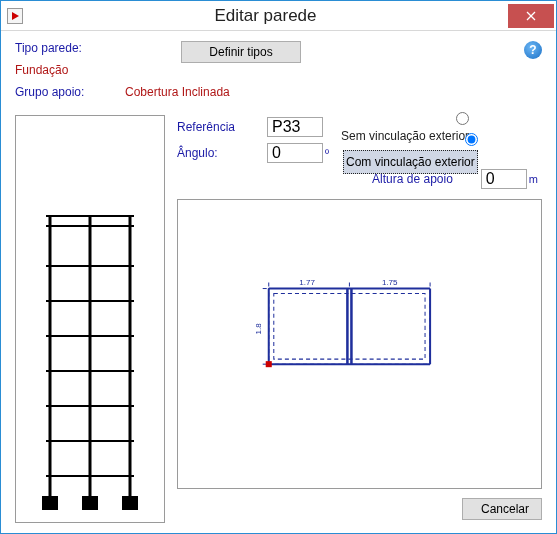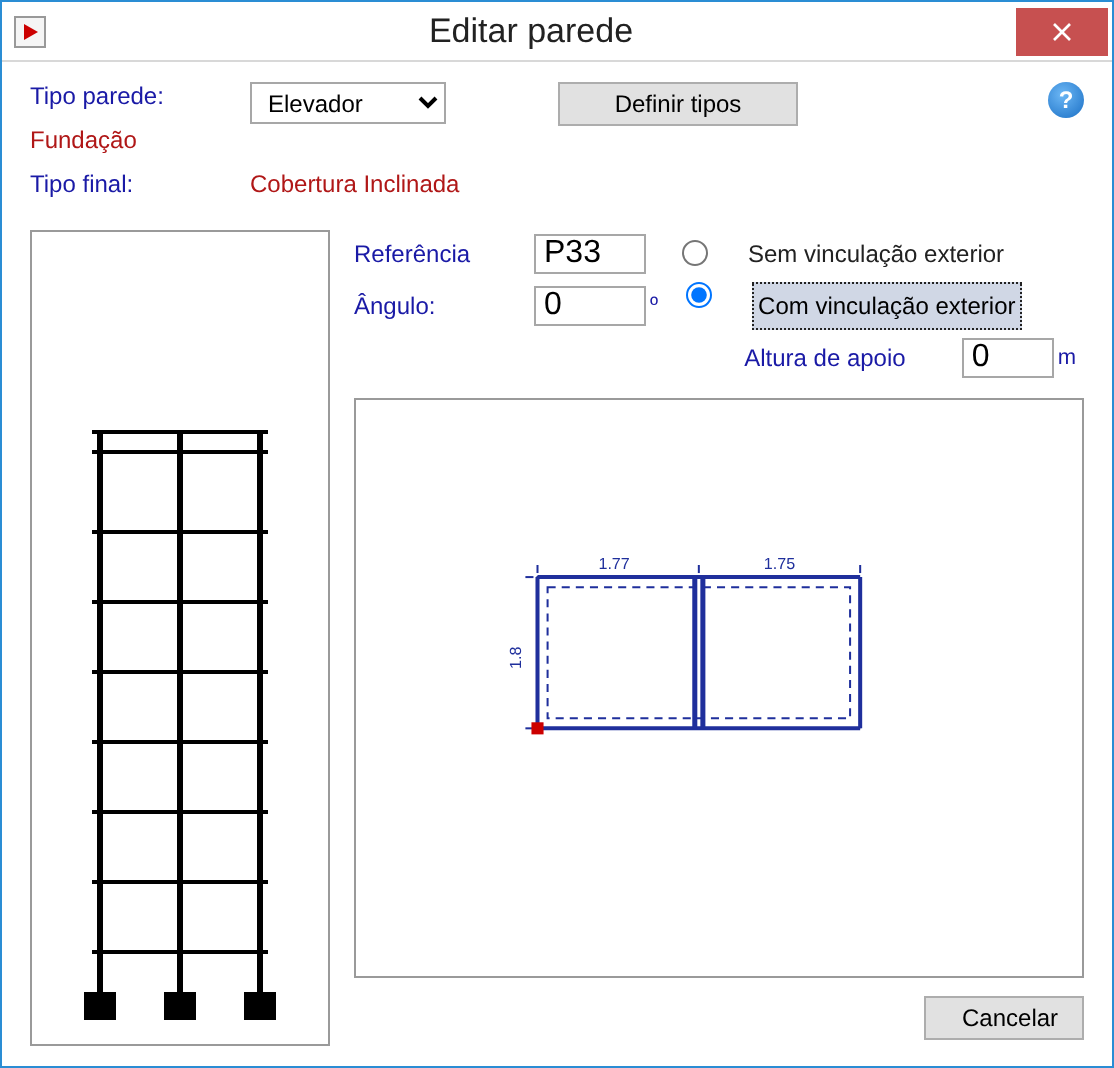--- a/index.html
+++ b/index.html
@@ -111,21 +111,21 @@
     margin-bottom: 2px;
   }
   .form-lbl { color: #1a1aa6; width: 90px; }
   .tin {
     width: 56px; height: 20px;
     border: 1px solid #a7a7a7;
     padding: 0 4px;
     font-family: inherit; font-size: 16px;
   }
   .unit { color: #1a1aa6; margin-left: 2px; margin-right: 14px; font-size: 11px; }
-  .radio-wrap { display: flex; align-items: flex-start; gap: 20px; }
+  .radio-wrap { display: flex; align-items: flex-end; gap: 4px; flex-direction: column; }
   .radio-wrap input { margin: 0; }
   .radio-lbl { color: #222; }
   .radio-lbl.sel {
     background: #d0d7e5;
     border: 1px dotted #222;
     padding: 4px 2px;
     color: #000;
   }
 
   .view-panel {
@@ -161,33 +161,30 @@
       <line x1="9" y1="1" x2="1" y2="9" stroke="#fff" stroke-width="1.3"></line>
     </svg>
   </div>
 </div>
 
 <div class="content">
 
   <div class="top-rows">
     <div class="row">
       <span class="lbl">Tipo parede:</span>
-      <select class="tipo">
-        <option>Elevador</option>
-      </select>
       <span style="flex:0 0 56px"></span>
       <button class="btn" style="width:120px">Definir tipos</button>
       <span style="flex:1"></span>
       <div class="help-icon">?</div>
     </div>
     <div class="row">
       <span class="val-red">Fundação</span>
     </div>
     <div class="row">
-      <span class="lbl">Tipo final:</span>
+      <span class="lbl">Grupo apoio:</span>
       <span class="val-red">Cobertura Inclinada</span>
     </div>
   </div>
 
   <div class="main-area">
 
     <div class="left-panel">
       <div class="elev">
         <svg width="120" height="310" viewBox="0 0 120 310">
 

